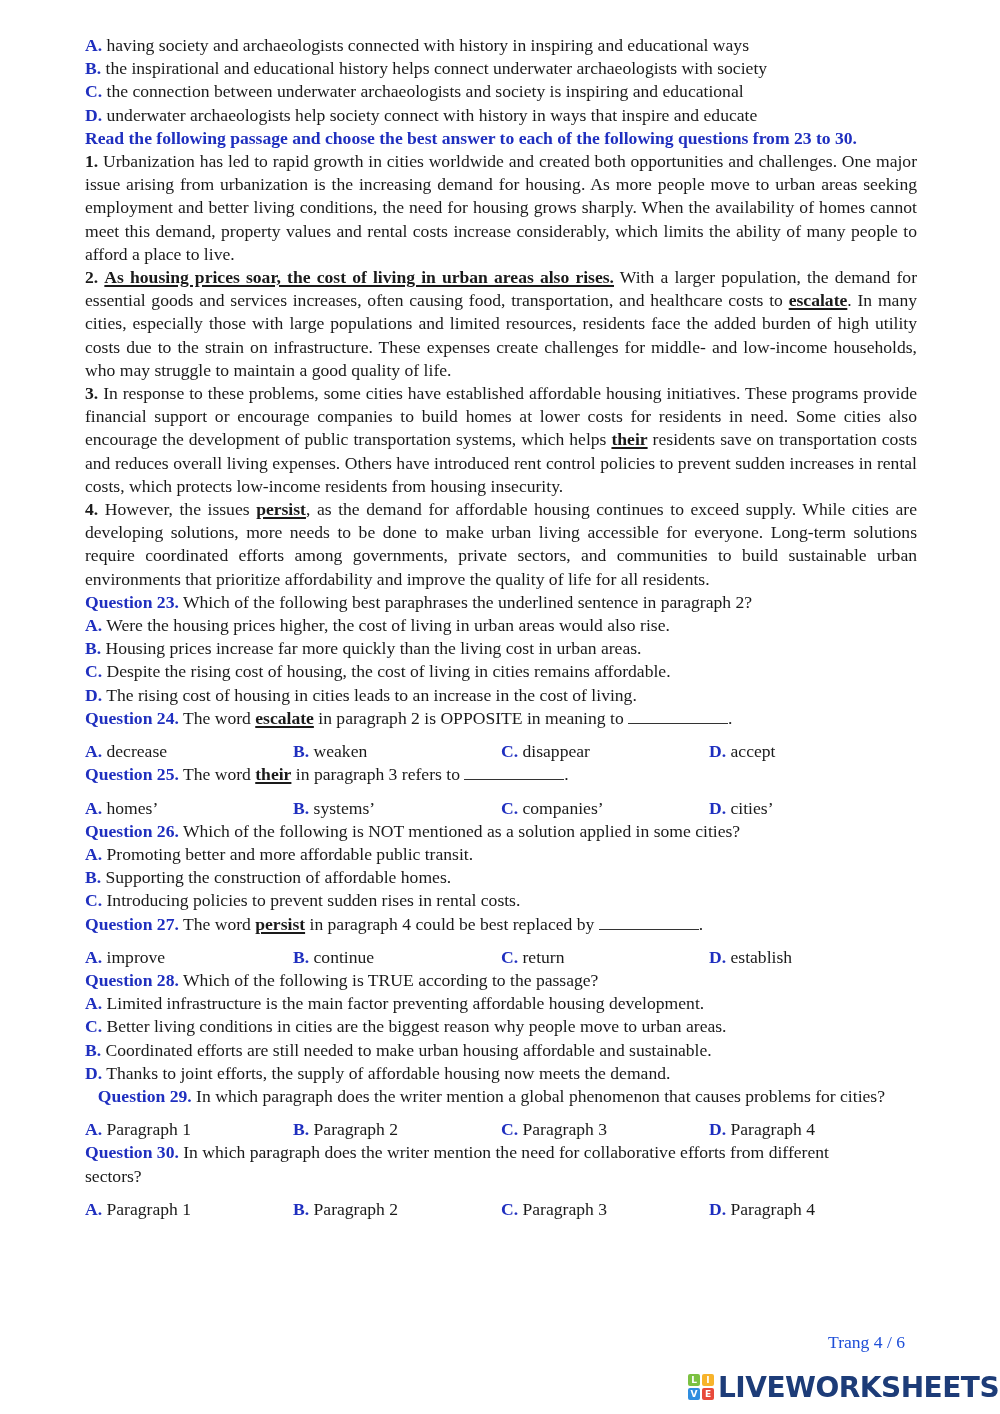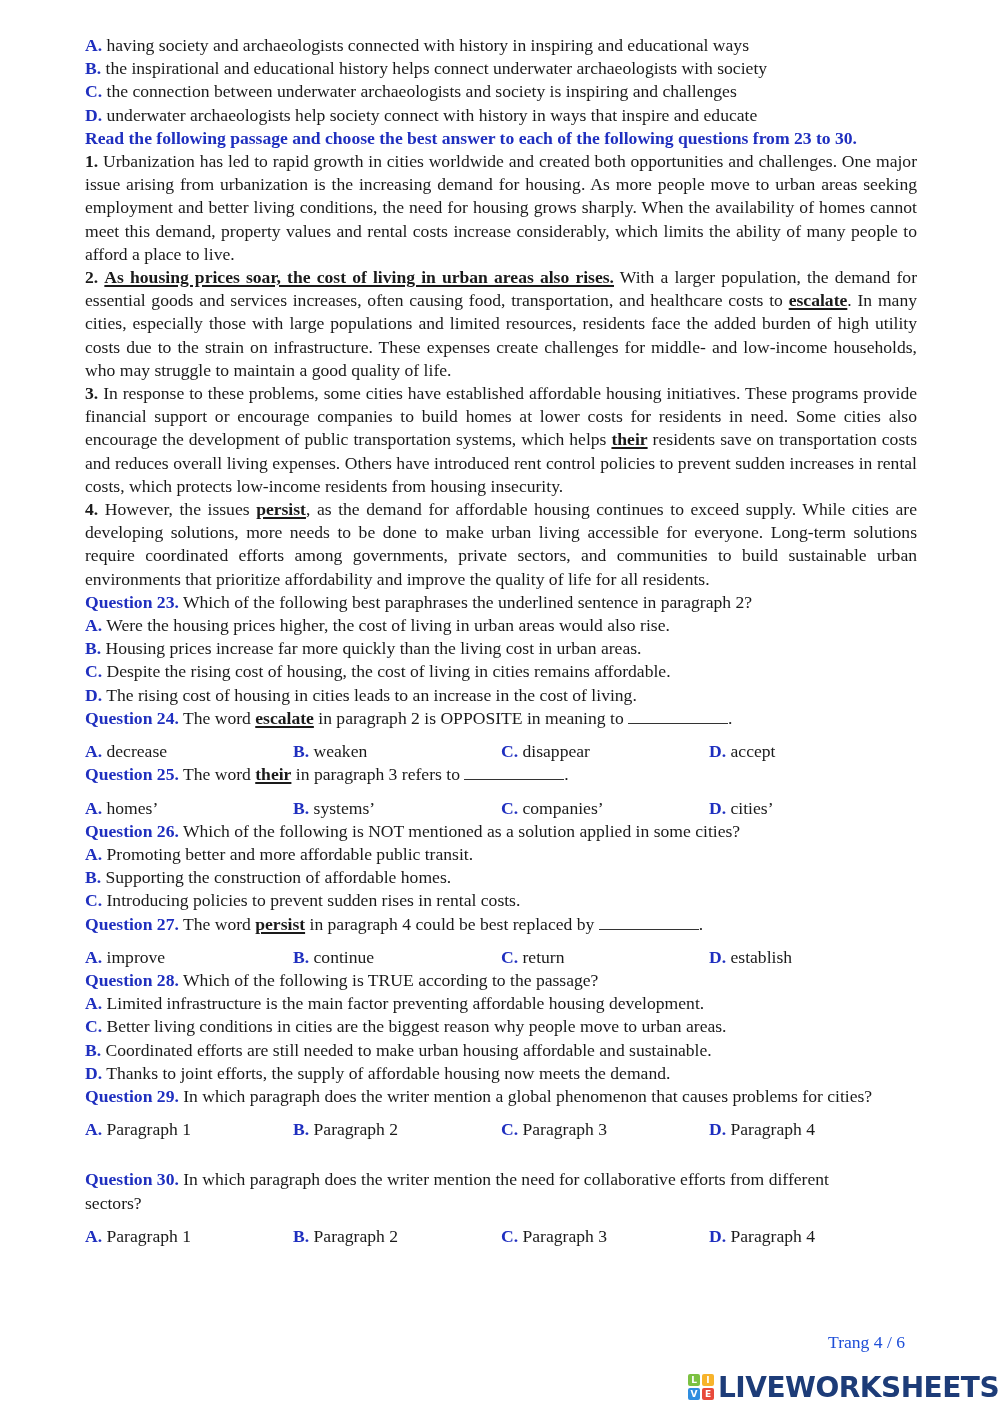--- a/index.html
+++ b/index.html
@@ -24,21 +24,21 @@
     .logo-text { font-family: "DejaVu Sans", sans-serif; font-weight: bold; font-size: 28px; letter-spacing: -0.5px; color: #1d3c78; }
   </style>
 </head>
 <body>
 
 <div class="page">
 
   <div>
     <span class="line"><span class="lbl">A.</span> <span>having society and archaeologists connected with history in inspiring and educational ways</span></span>
     <span class="line"><span class="lbl">B.</span> <span>the inspirational and educational history helps connect underwater archaeologists with society</span></span>
-    <span class="line"><span class="lbl">C.</span> <span>the connection between underwater archaeologists and society is inspiring and challenges</span></span>
+    <span class="line"><span class="lbl">C.</span> <span>the connection between underwater archaeologists and society is inspiring and educational</span></span>
     <span class="line"><span class="lbl">D.</span> <span>underwater archaeologists help society connect with history in ways that inspire and educate</span></span>
   </div>
 
   <div class="instr" style="width:812px;">Read the following passage and choose the best answer to each of the following questions from 23 to 30.</div>
 
   <div class="para"><span class="pnum">1.</span><span> Urbanization has led to rapid growth in cities worldwide and created both opportunities and challenges. One major issue arising from urbanization is the increasing demand for housing. As more people move to urban areas seeking employment and better living conditions, the need for housing grows sharply. When the availability of homes cannot meet this demand, property values and rental costs increase considerably, which limits the ability of many people to afford a place to live.</span></div>
 
   <div class="para"><span class="pnum">2.</span> <span class="ul-bold">As housing prices soar, the cost of living in urban areas also rises.</span><span> With a larger population, the demand for essential goods and services increases, often causing food, transportation, and healthcare costs to </span><span class="ul-bold">escalate</span><span>. In many cities, especially those with large populations and limited resources, residents face the added burden of high utility costs due to the strain on infrastructure. These expenses create challenges for middle- and low-income households, who may struggle to maintain a good quality of life.</span></div>
 
   <div class="para"><span class="pnum">3.</span><span> In response to these problems, some cities have established affordable housing initiatives. These programs provide financial support or encourage companies to build homes at lower costs for residents in need. Some cities also encourage the development of public transportation systems, which helps </span><span class="ul-bold">their</span><span> residents save on transportation costs and reduces overall living expenses. Others have introduced rent control policies to prevent sudden increases in rental costs, which protects low-income residents from housing insecurity.</span></div>
@@ -92,31 +92,31 @@
 
   <div>
     <span class="line"><span class="qlbl">Question 28.</span><span> Which of the following is TRUE according to the passage?</span></span>
     <span class="line"><span class="lbl">A.</span><span> Limited infrastructure is the main factor preventing affordable housing development.</span></span>
     <span class="line"><span class="lbl">C.</span><span> Better living conditions in cities are the biggest reason why people move to urban areas.</span></span>
     <span class="line"><span class="lbl">B.</span><span> Coordinated efforts are still needed to make urban housing affordable and sustainable.</span></span>
     <span class="line"><span class="lbl">D.</span><span> Thanks to joint efforts, the supply of affordable housing now meets the demand.</span></span>
   </div>
 
   <div>
-    <div style="width:800px;"><span class="qlbl">Question 29.</span><span> In which paragraph does the writer mention a global phenomenon that causes problems for cities?</span></div>
+    <div style="width:800px;text-align:right;"><span class="qlbl">Question 29.</span><span> In which paragraph does the writer mention a global phenomenon that causes problems for cities?</span></div>
     <div class="opts4">
       <span class="opt"><span class="lbl">A.</span><span> Paragraph 1</span></span>
       <span class="opt"><span class="lbl">B.</span><span> Paragraph 2</span></span>
       <span class="opt"><span class="lbl">C.</span><span> Paragraph 3</span></span>
       <span class="opt"><span class="lbl">D.</span><span> Paragraph 4</span></span>
     </div>
   </div>
 
   <div>
-    <div style="width:790px;margin-top:27px;"><span class="qlbl">Question 30.</span><span> In which paragraph does the writer mention the need for collaborative efforts from different sectors?</span></div>
+    <div style="width:790px;"><span class="qlbl">Question 30.</span><span> In which paragraph does the writer mention the need for collaborative efforts from different sectors?</span></div>
     <div class="opts4">
       <span class="opt"><span class="lbl">A.</span><span> Paragraph 1</span></span>
       <span class="opt"><span class="lbl">B.</span><span> Paragraph 2</span></span>
       <span class="opt"><span class="lbl">C.</span><span> Paragraph 3</span></span>
       <span class="opt"><span class="lbl">D.</span><span> Paragraph 4</span></span>
     </div>
   </div>
 </div>
 
 <div class="footer-page">Trang 4 / 6</div>

